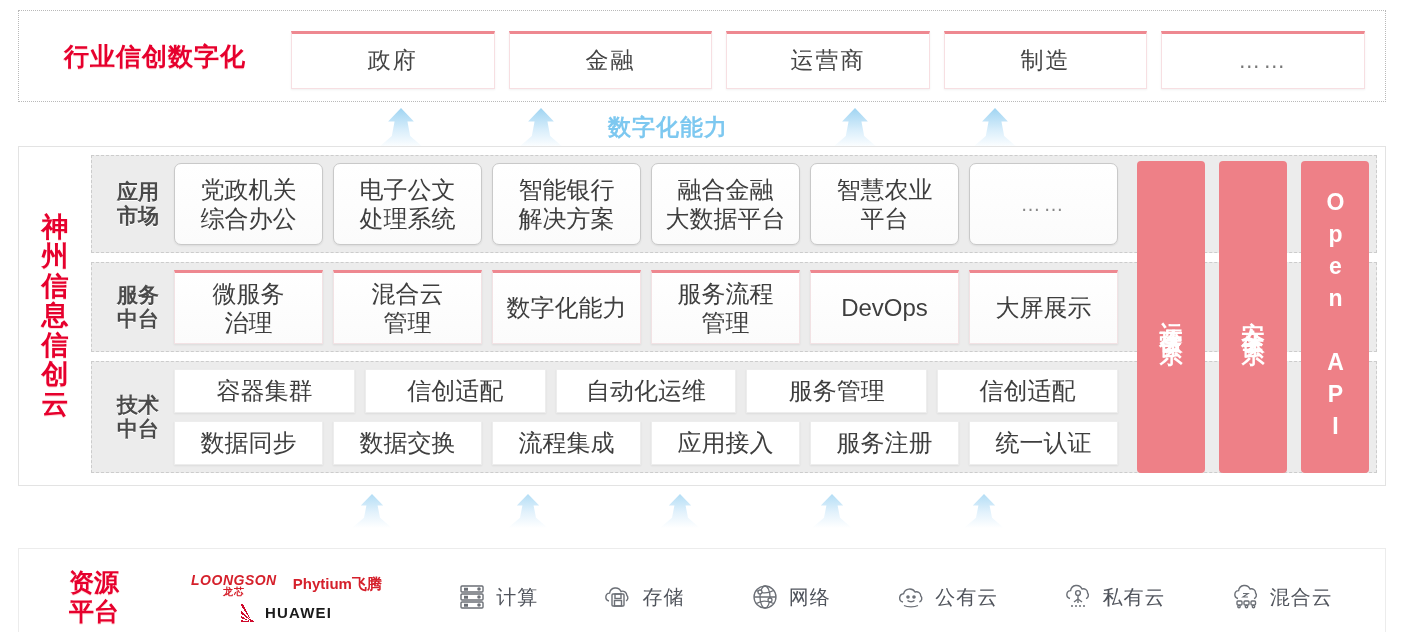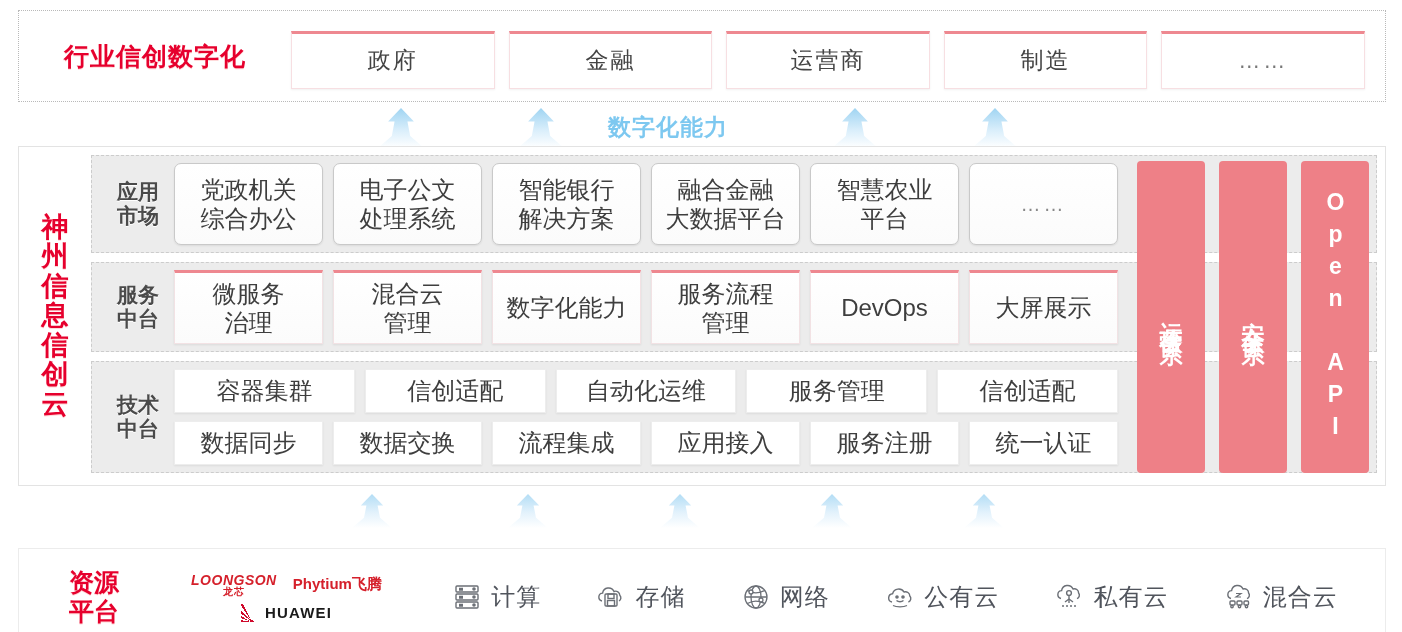--- a/index.html
+++ b/index.html
@@ -168,21 +168,21 @@
                      #cf0a2c 72deg 80deg, transparent 80deg 90deg,
                      #cf0a2c 90deg 98deg, transparent 98deg 108deg,
                      #cf0a2c 108deg 116deg, transparent 116deg 126deg,
                      #cf0a2c 126deg 134deg, transparent 134deg 140deg);
   }
   .logo-huawei .hw-text { color:#1a1a1a; font-weight:bold; font-size:15px; letter-spacing:1.2px; }
 
   .res-items { flex:1; display:flex; align-items:center; justify-content:space-around; padding:0 20px; }
   .res-item { display:flex; align-items:center; gap:8px; }
   .res-item .ico { width:32px; height:32px; color:#6b6f76; display:block; }
-  .res-item .lbl { font-size:24px; color:#50545c; letter-spacing:1px; }
+  .res-item .lbl { font-size:20px; color:#50545c; letter-spacing:1px; }
 </style>
 </head>
 <body>
 
 <div class="page">
 
   <div class="industry-band">
     <div class="industry-title">行业信创数字化</div>
     <div class="industry-boxes">
       <div class="ind-box">政府</div>

